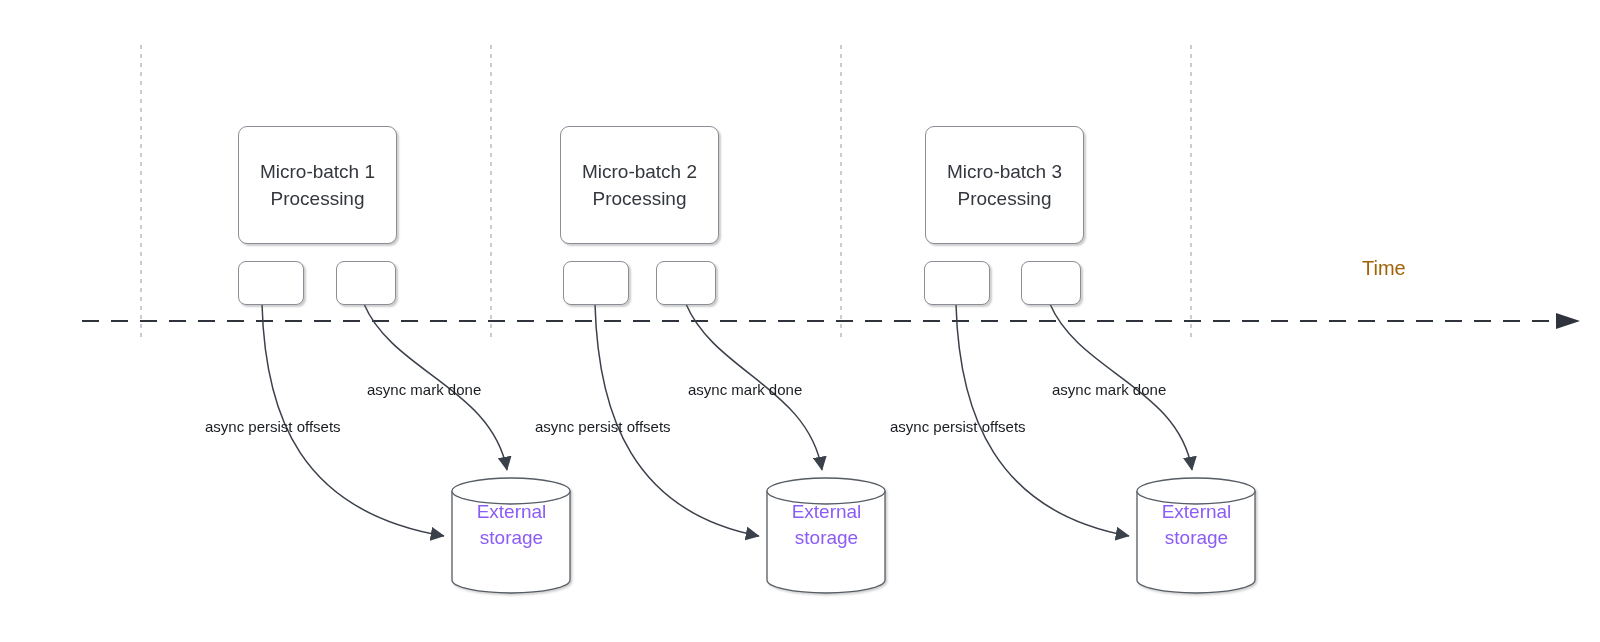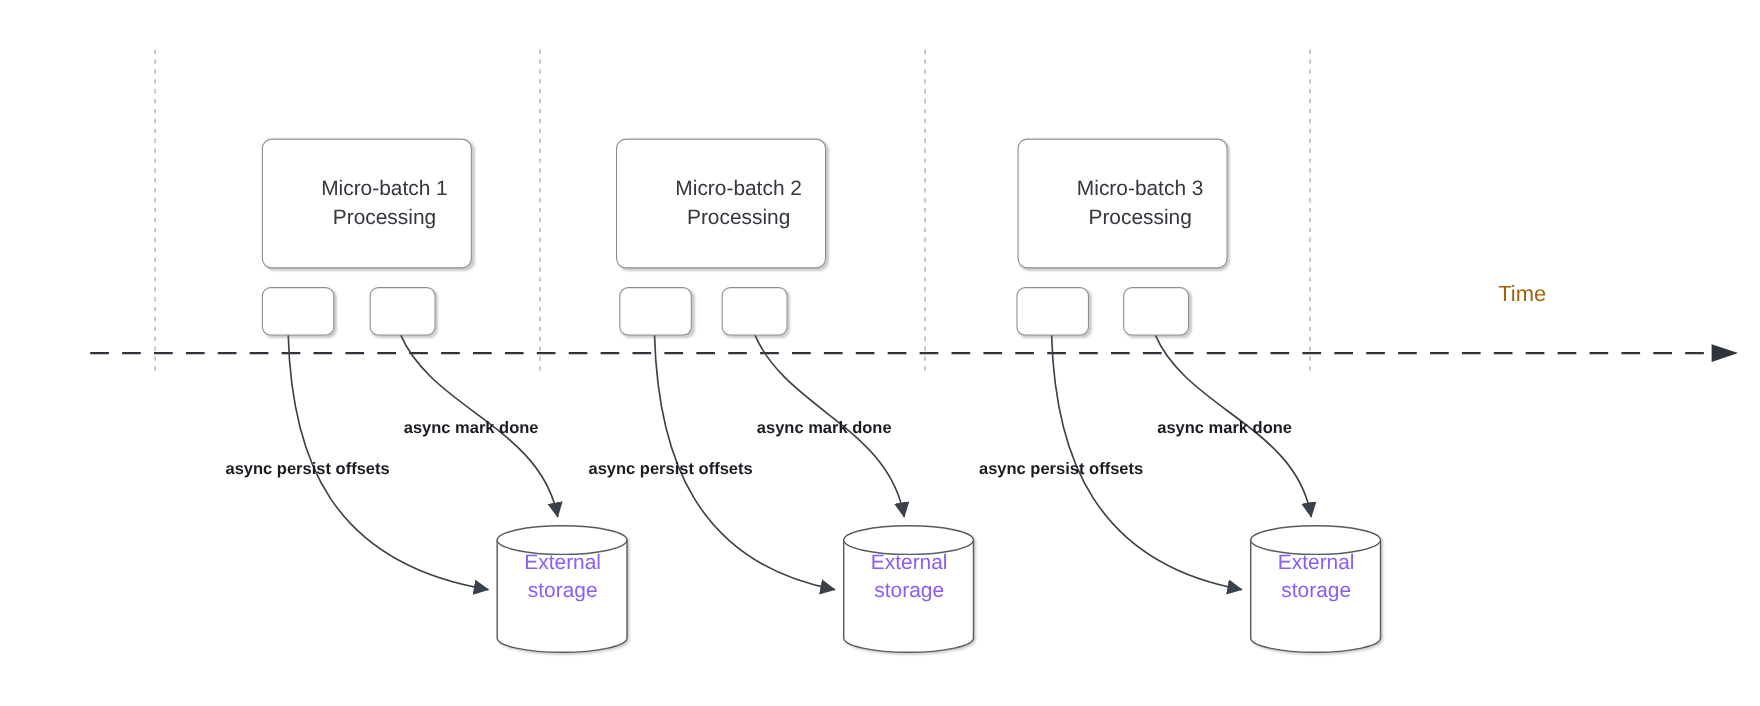--- a/index.html
+++ b/index.html
@@ -25,35 +25,34 @@
     border-radius: 9px;
     box-shadow: 2px 2px 2px rgba(110,110,110,0.35);
     display: flex;
     flex-direction: column;
     align-items: center;
     justify-content: center;
     font-size: 19px;
     line-height: 27px;
     color: #33373e;
     text-align: right;
-    padding-left: 32px;
   }
   .smallbox {
     position: absolute;
     top: 261px;
     height: 42px;
     background: #ffffff;
     border: 1px solid #8a8f97;
     border-radius: 8px;
     box-shadow: 2px 2px 2px rgba(110,110,110,0.35);
   }
   .lbl {
     position: absolute;
     font-size: 15px;
-    font-weight: bold;
+    font-weight: normal;
     color: #191c21;
     white-space: nowrap;
   }
   .cyl-text {
     position: absolute;
     top: 499px;
     width: 119px;
     text-align: center;
     font-size: 19px;
     line-height: 26px;

